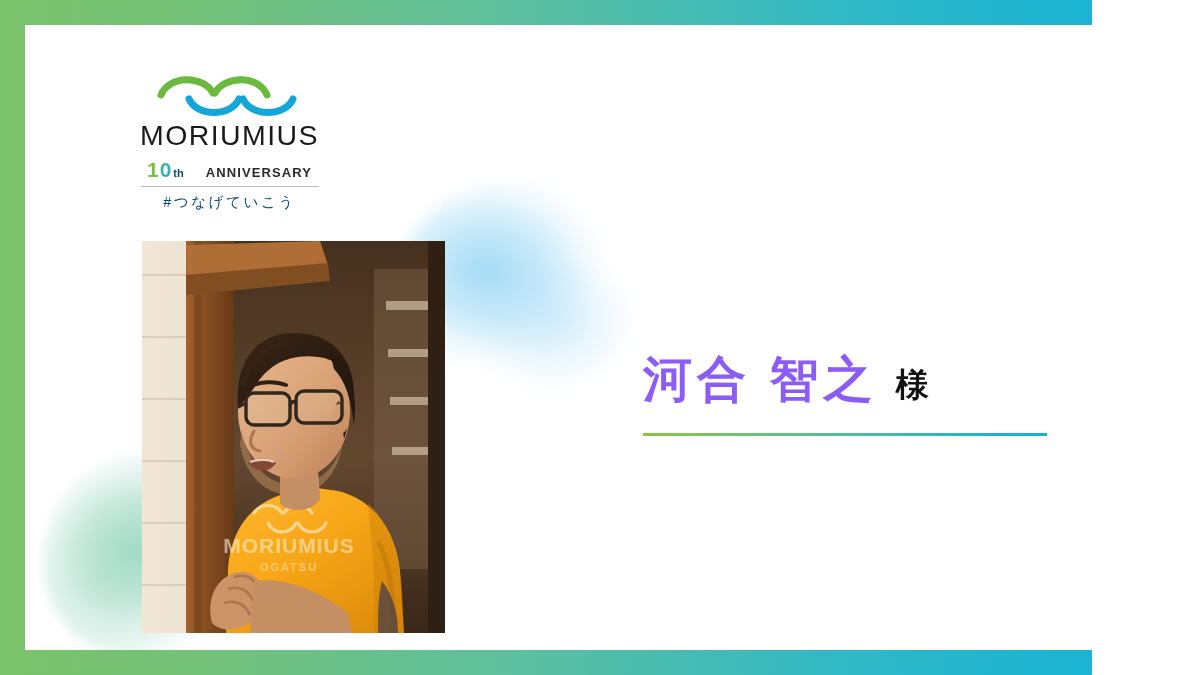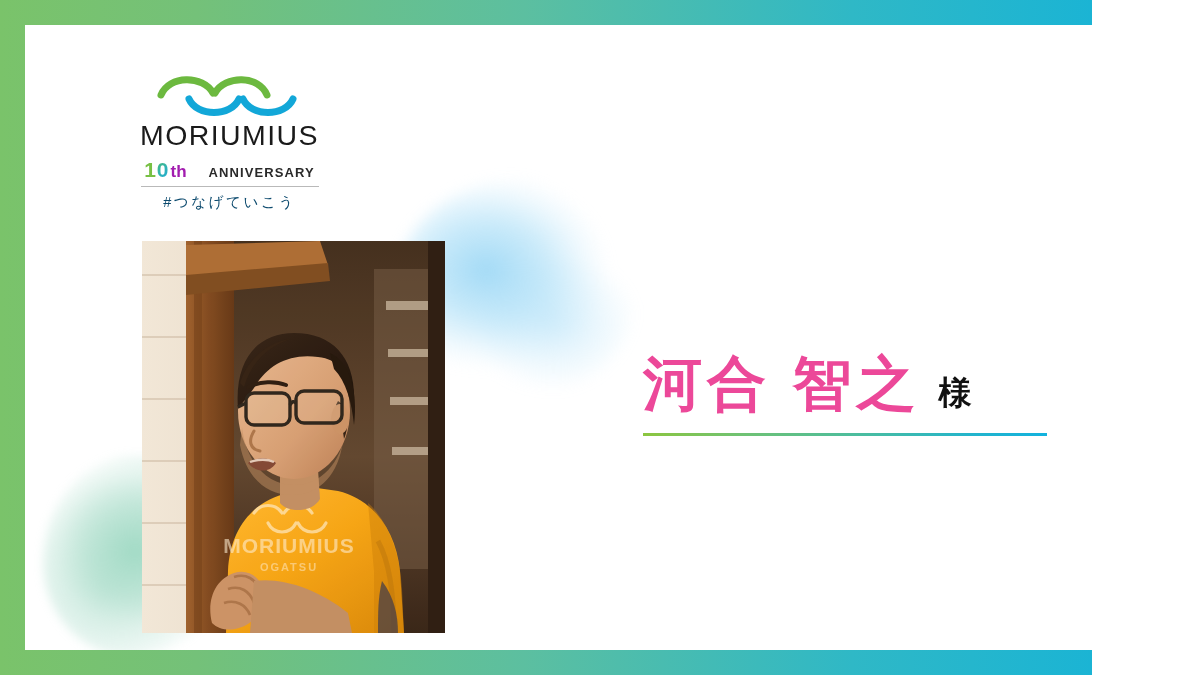--- a/index.html
+++ b/index.html
@@ -85,21 +85,21 @@
     align-items: baseline;
     justify-content: center;
     gap: 1px;
   }
   .anniv-1 { font-size: 21px; font-weight: 700; color: #78c043; line-height: 1; letter-spacing: 0; }
   .anniv-0 {
     font-size: 21px; font-weight: 700; line-height: 1;
     background: linear-gradient(135deg, #4bb96b 0%, #2fb3b8 55%, #1aa7d8 100%);
     -webkit-background-clip: text; background-clip: text; color: transparent;
   }
-  .anniv-th { font-size: 17px; font-weight: 700; color: #a21caf; line-height: 1; margin-left: 1px; }
+  .anniv-th { font-size: 11px; font-weight: 700; color: #0c4a6e; line-height: 1; margin-left: 1px; }
   .anniv-word {
     font-size: 13px; font-weight: 600; color: #2a2a2a;
     letter-spacing: 1.1px; line-height: 1; margin-left: 21px;
   }
   .logo-rule { margin: 7px auto 0; width: 178px; height: 1px; background: #b9b9b9; }
   .logo-tag {
     margin-top: 8px;
     font-size: 14.5px;
     font-weight: 500;
     color: #0c4a6e;
@@ -150,23 +150,23 @@
     width: 404px;
   }
   #name-line {
     display: flex;
     align-items: baseline;
     white-space: nowrap;
     height: 72px;
   }
   #person-name {
     font-family: "Liberation Sans", "DejaVu Sans", sans-serif;
-    font-size: 59px;
+    font-size: 49px;
     font-weight: 700;
-    color: #ec4899;
+    color: #8b5cf6;
     letter-spacing: 5px;
     line-height: 1;
   }
   #honorific {
     font-family: "Liberation Sans", "DejaVu Sans", sans-serif;
     font-size: 33px;
     font-weight: 700;
     color: #111111;
     line-height: 1;
     margin-left: 18px;

